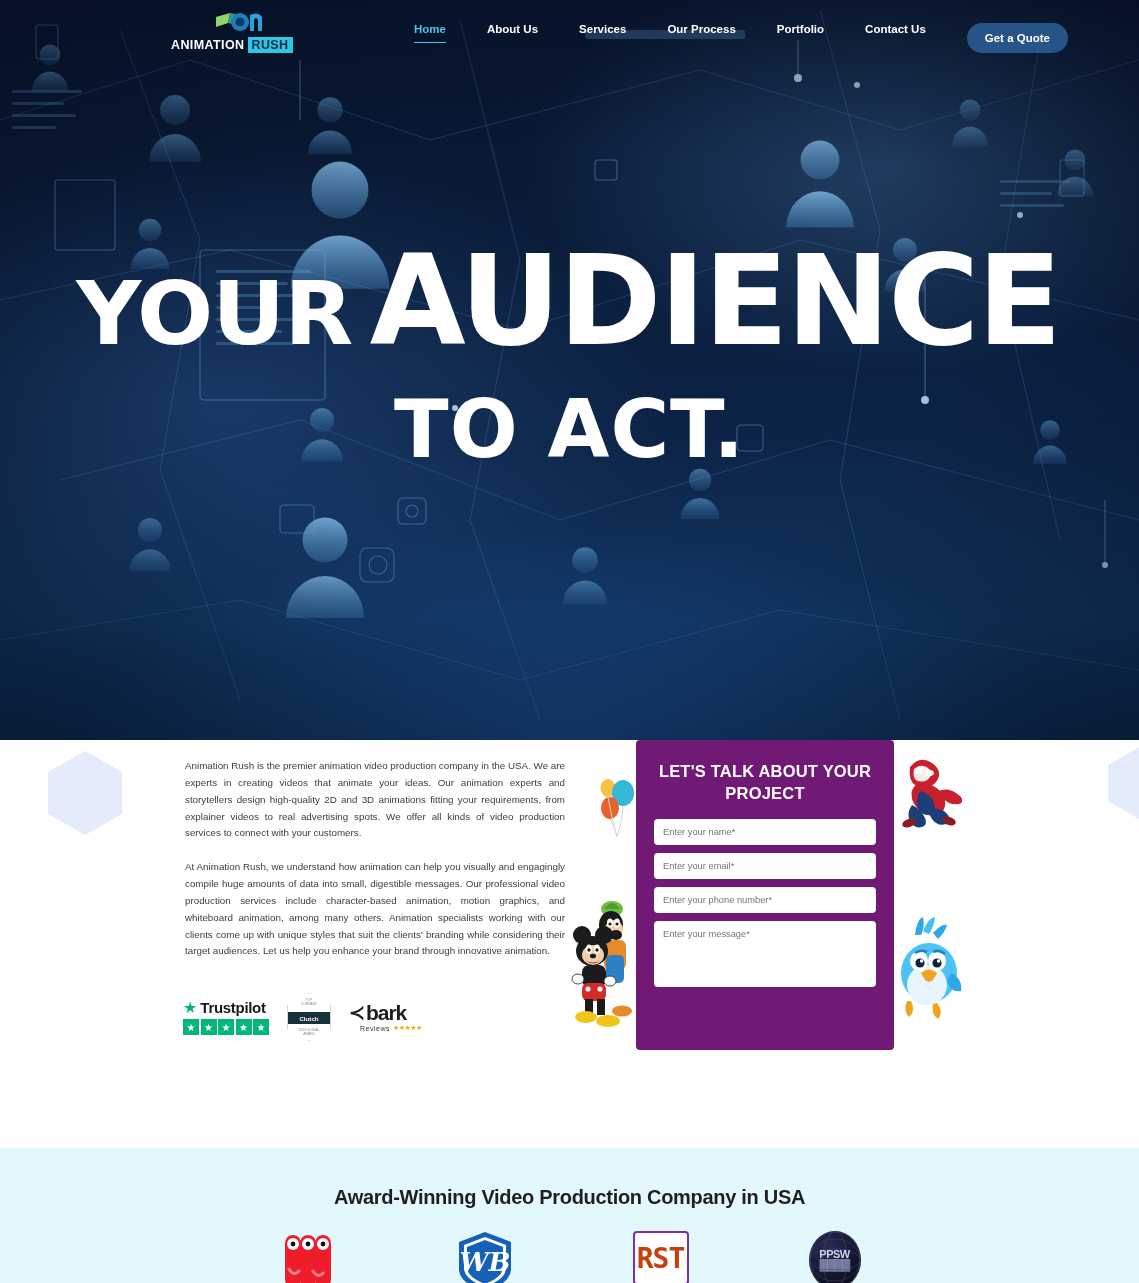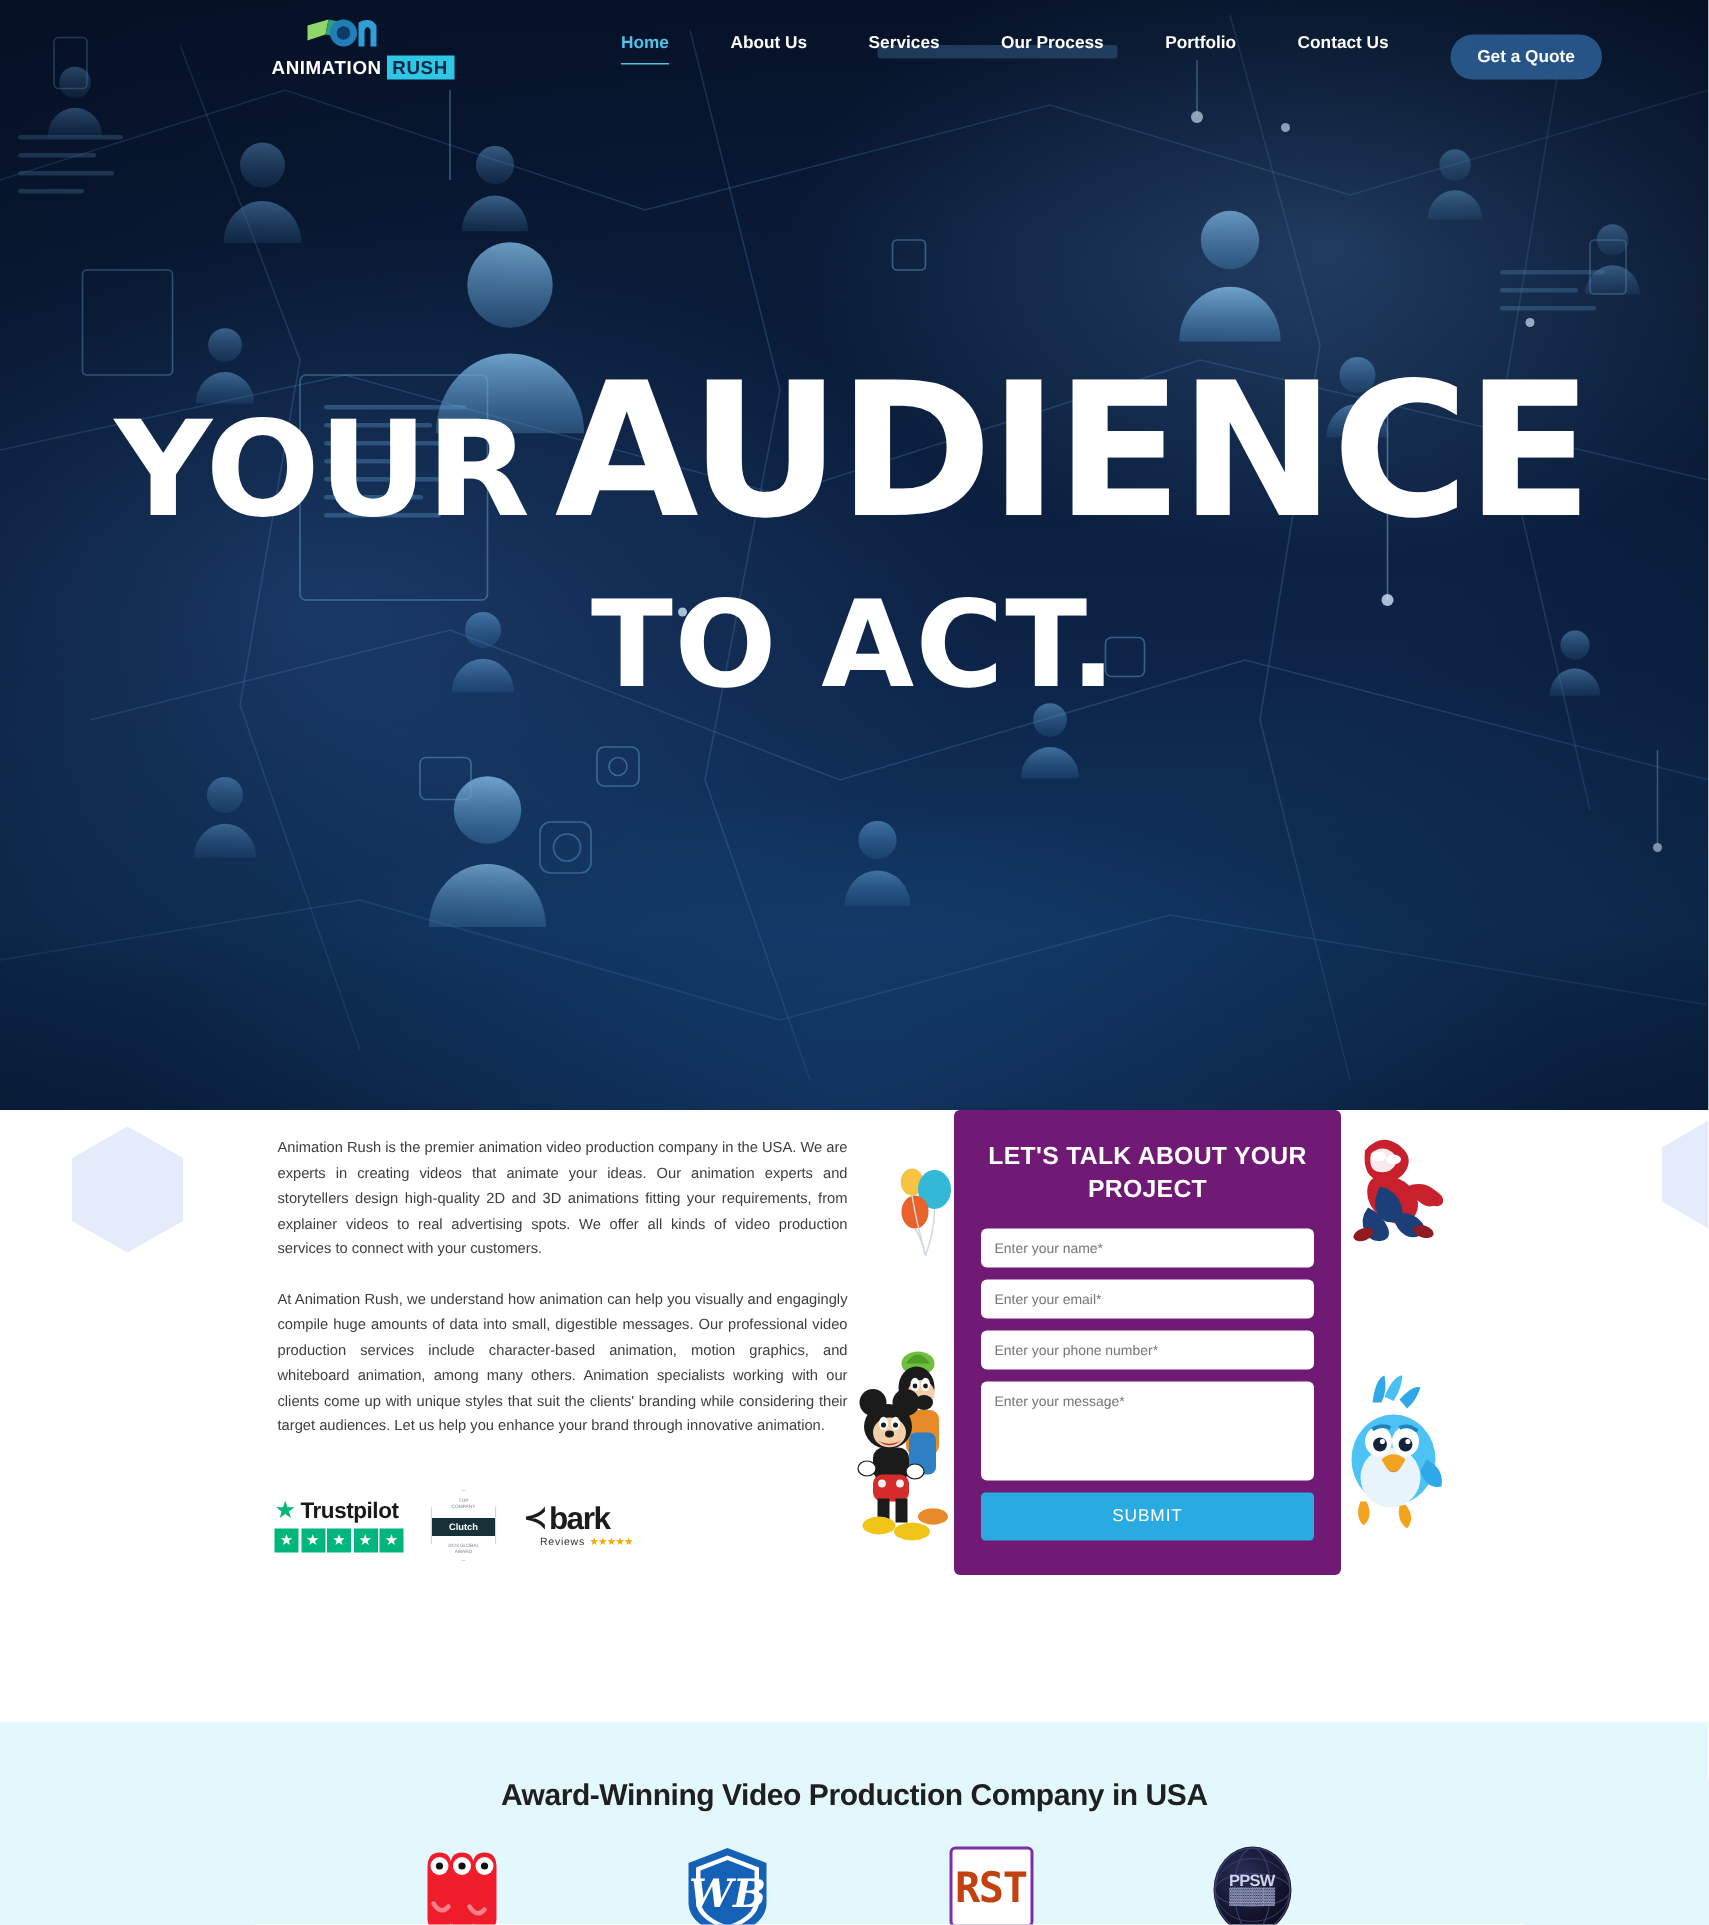--- a/index.html
+++ b/index.html
@@ -23,21 +23,21 @@
   .hero-vignette {
     position:absolute; inset:0;
     background:radial-gradient(ellipse 85% 70% at 50% 48%, rgba(0,0,0,0) 40%, rgba(3,10,24,.55) 100%);
   }
 
   
   .topbar {
     position:absolute; top:0; left:0; right:0; height:64px;
     display:flex; align-items:center; z-index:40;
   }
-  .logo { position:absolute; left:181px; top:11px; width:95px; }
+  .logo { position:absolute; left:171px; top:11px; width:95px;text-align:right; }
   .logo-mark { height:24px; position:relative; margin-left:22px; }
   .logo-word {
     display:flex; align-items:center; margin-top:2px;
     font-size:12.5px; font-weight:bold; letter-spacing:.4px;
   }
   .logo-anim { color:#ffffff; }
   .logo-rush {
     color:#0d2748; background:#2ec8e6; padding:1px 4px 1px 4px; margin-left:3px;
   }
 
@@ -474,21 +474,20 @@
       <path d="M18 86 q5 10 -2 16 q-6 -6 -2 -16 z" fill="#f2a31e"></path>
       <path d="M44 88 q7 9 1 16 q-7 -5 -5 -15 z" fill="#f2a31e"></path>
     </svg>
 
     <div class="form-card" style="top:0;">
       <div class="form-title">LET'S TALK ABOUT YOUR PROJECT</div>
       <input type="text" placeholder="Enter your name*" style="">
       <input type="email" placeholder="Enter your email*" style="">
       <input type="tel" placeholder="Enter your phone number*" style="">
       <textarea placeholder="Enter your message*" style=""></textarea>
-      <button class="submit-btn">SUBMIT</button>
     </div>
   </section>
 
   <section class="awards">
     <h3 class="awards-title">Award-Winning Video Production Company in USA</h3>
     <div class="award-logos">
 
       <div class="al">
         <svg width="58" height="56" viewBox="0 0 58 56">
           <path d="M6 14 q0 -10 8 -10 q8 0 8 10 l0 34 q0 8 -8 8 q-8 0 -8 -8 z" fill="#ef1d2c"></path>

